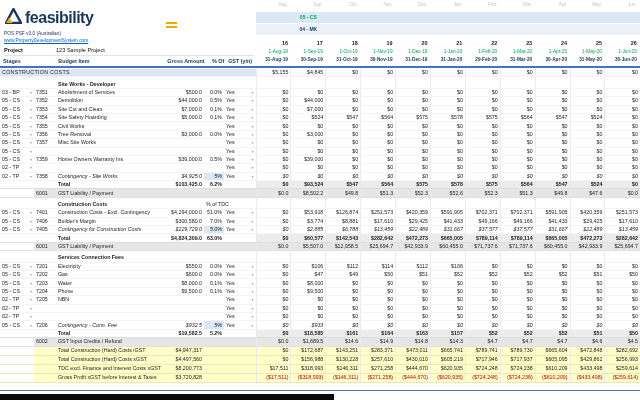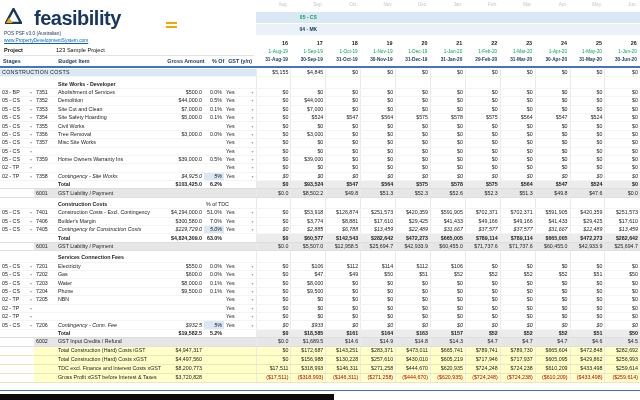--- a/index.html
+++ b/index.html
@@ -1,21 +1,21 @@
 <!DOCTYPE html>
 <html><head>
 <meta charset="utf-8">
 <style>
   html,body{margin:0;padding:0;background:#fff;}
   body{width:640px;height:400px;overflow:hidden;font-family:"Liberation Sans",sans-serif;-webkit-font-smoothing:antialiased;}
   .app{position:relative;width:640px;height:400px;background:#fff;}
 
   
   .logo{position:absolute;left:5px;top:5px;height:26px;display:flex;align-items:center;}
-  .logo-text{font-size:20px;font-weight:bold;color:#17375E;letter-spacing:-0.5px;margin-left:12px;}
+  .logo-text{font-size:16px;font-weight:bold;color:#17375E;letter-spacing:-0.5px;margin-left:3px;}
   .logo-eq{position:absolute;left:166px;top:22px;width:11px;height:2px;background:#F2A900;}
   .logo-eq2{position:absolute;left:166px;top:26px;width:11px;height:2px;background:#F2A900;}
   .version{position:absolute;left:4px;top:31px;font-size:4.8px;color:#17375E;}
   .weblink{position:absolute;left:4px;top:38px;font-size:4.8px;color:#0563C1;text-decoration:underline;}
   .projrow{position:absolute;left:4px;top:47px;font-size:5.6px;color:#111;border-bottom:1px solid #e2e2e2;width:250px;padding-bottom:2px;}
   .projrow b{display:inline-block;width:52px;}
 
   
   .lhdr{position:absolute;left:0;top:58px;width:256px;display:flex;font-size:5.4px;font-weight:bold;color:#17375E;}
   .lhdr span{display:block;}

